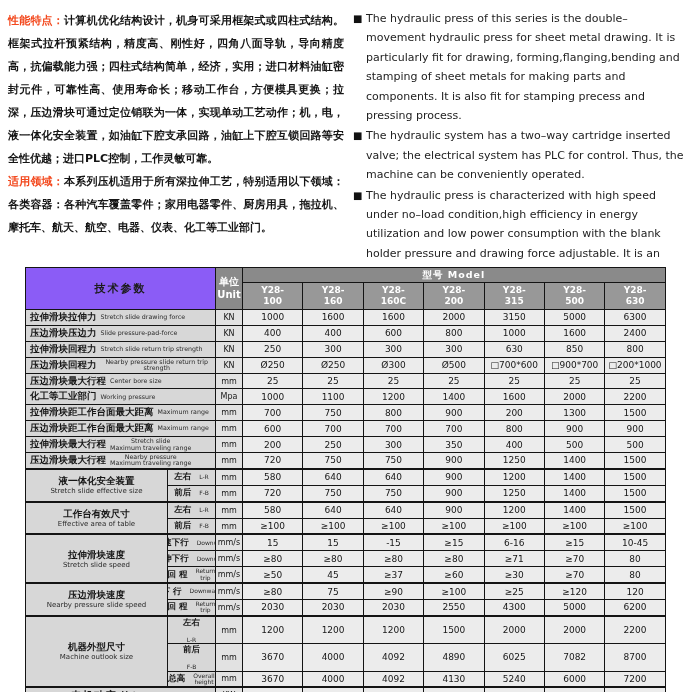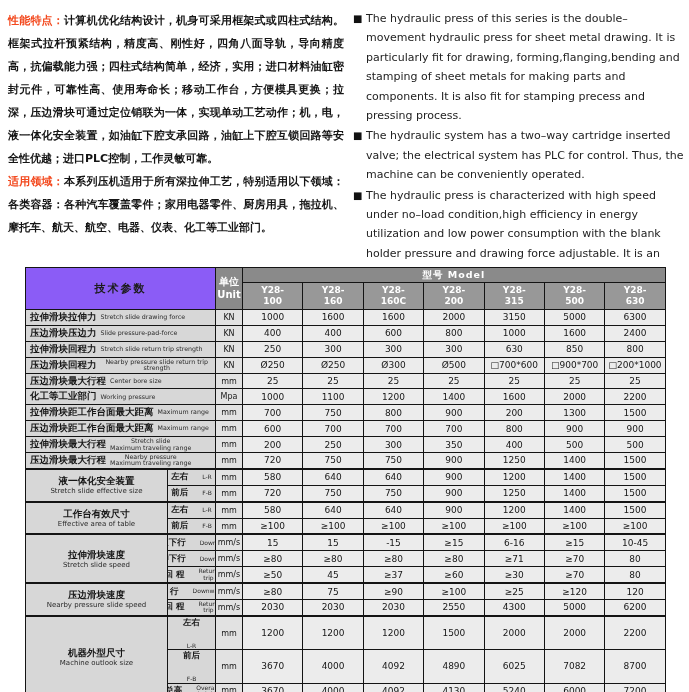--- a/index.html
+++ b/index.html
@@ -32,21 +32,21 @@
   .lbl .in{display:flex;align-items:center;gap:4px;padding:0 2px 0 4px;}
   .lcn{font-size:9.5px;font-weight:bold;white-space:nowrap;color:#161616;}
   .len{font-size:6.3px;color:#2a2a2a;white-space:pre-line;line-height:1.05;text-align:center;}
   .glbl{background:#d7d7d7;text-align:center;vertical-align:middle;}
   .glbl .lcn{display:block;}
   .glbl .len{display:block;font-size:7px;}
   .center .in{justify-content:center;}
   .center .lcn{font-size:10.5px;letter-spacing:1px;}
   .center .len{font-size:8px;}
   .sub{background:#d7d7d7;}
-  .sub .in{display:flex;align-items:center;justify-content:center;gap:14px;}
+  .sub .in{display:flex;align-items:center;justify-content:center;gap:8px;}
   .scn{font-size:8.5px;font-weight:bold;white-space:nowrap;color:#161616;}
   .sen{font-size:6px;color:#2a2a2a;line-height:1.05;white-space:pre-line;text-align:center;}
   .unit{background:#e2e2e2;text-align:center;font-size:8px;color:#161616;}
   .val{background:#ececec;text-align:center;font-size:9px;color:#161616;}
 </style>
 </head>
 <body>
 
 <div class="top">
   <div class="cn-col">

